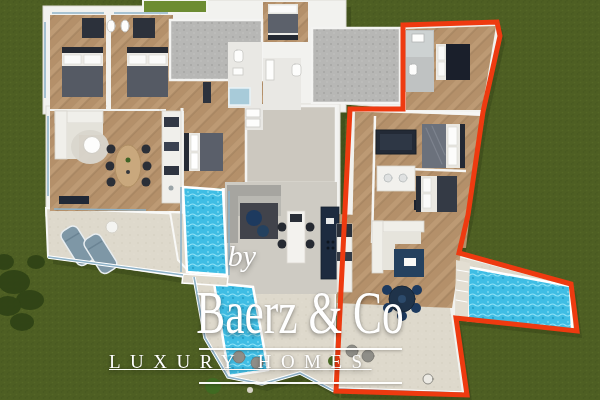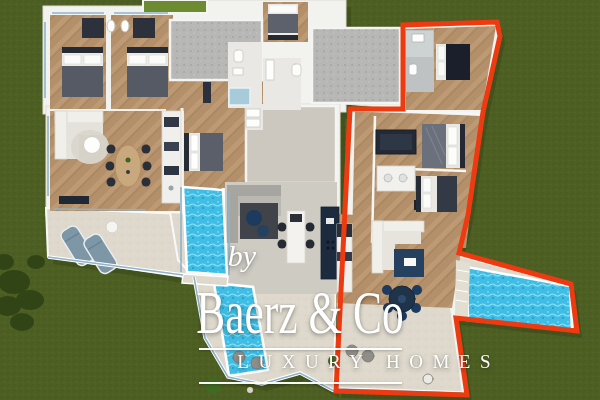--- a/index.html
+++ b/index.html
@@ -9,22 +9,22 @@
   
   .wm{position:absolute;color:#fff;text-shadow:0 2px 5px rgba(0,0,0,.35),0 0 2px rgba(0,0,0,.22);}
   .wm-by{left:212px;top:241px;width:60px;text-align:center;font-style:italic;
          font-size:30px;line-height:1;}
   .wm-brand{left:100px;top:281px;width:400px;text-align:center;font-size:62px;line-height:1;
             transform:scaleX(.70);transform-origin:50% 50%;white-space:nowrap;}
   .wm-rule{position:absolute;height:2px;background:rgba(255,255,255,.96);
            box-shadow:0 1px 3px rgba(0,0,0,.3);}
   .wm-rule-top{left:199px;top:348px;width:203px;}
   .wm-rule-bottom{left:199px;top:382px;width:203px;}
-  .wm-tagline{left:100px;top:352px;width:400px;text-align:right;font-size:19px;line-height:1;
-              letter-spacing:9.5px;text-indent:9px;white-space:nowrap;}
+  .wm-tagline{left:100px;top:352px;width:400px;text-align:left;font-size:19px;line-height:1;
+              letter-spacing:9.5px;text-indent:9px;white-space:nowrap;text-decoration:underline;}
 </style>
 </head>
 <body>
 
 <div id="stage">
 <svg id="plan-svg" viewBox="0 0 600 400" xmlns="http://www.w3.org/2000/svg">
   <defs>
     <pattern id="pGrassTex" width="6" height="6" patternUnits="userSpaceOnUse">
       <rect width="6" height="6" fill="#4e5f23"></rect>
       <circle cx="1.5" cy="2" r="0.8" fill="#46571f"></circle>

